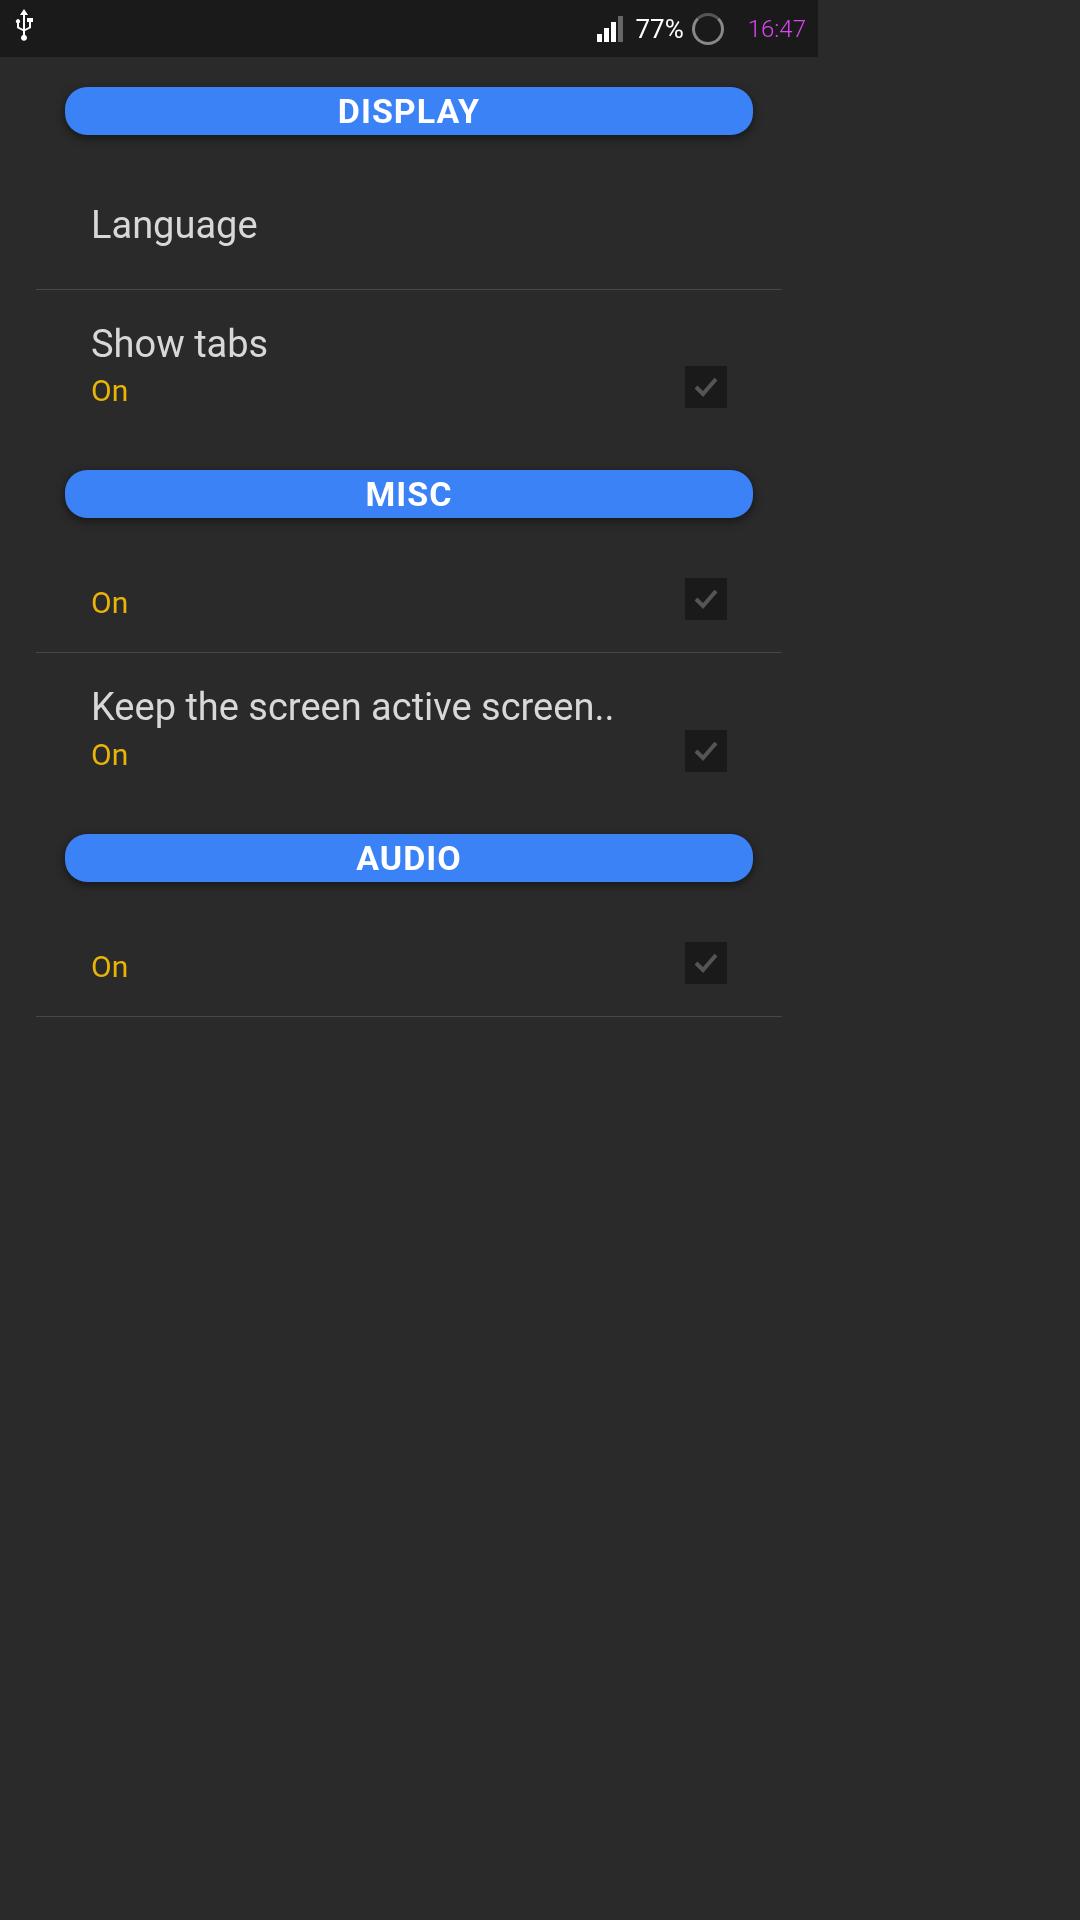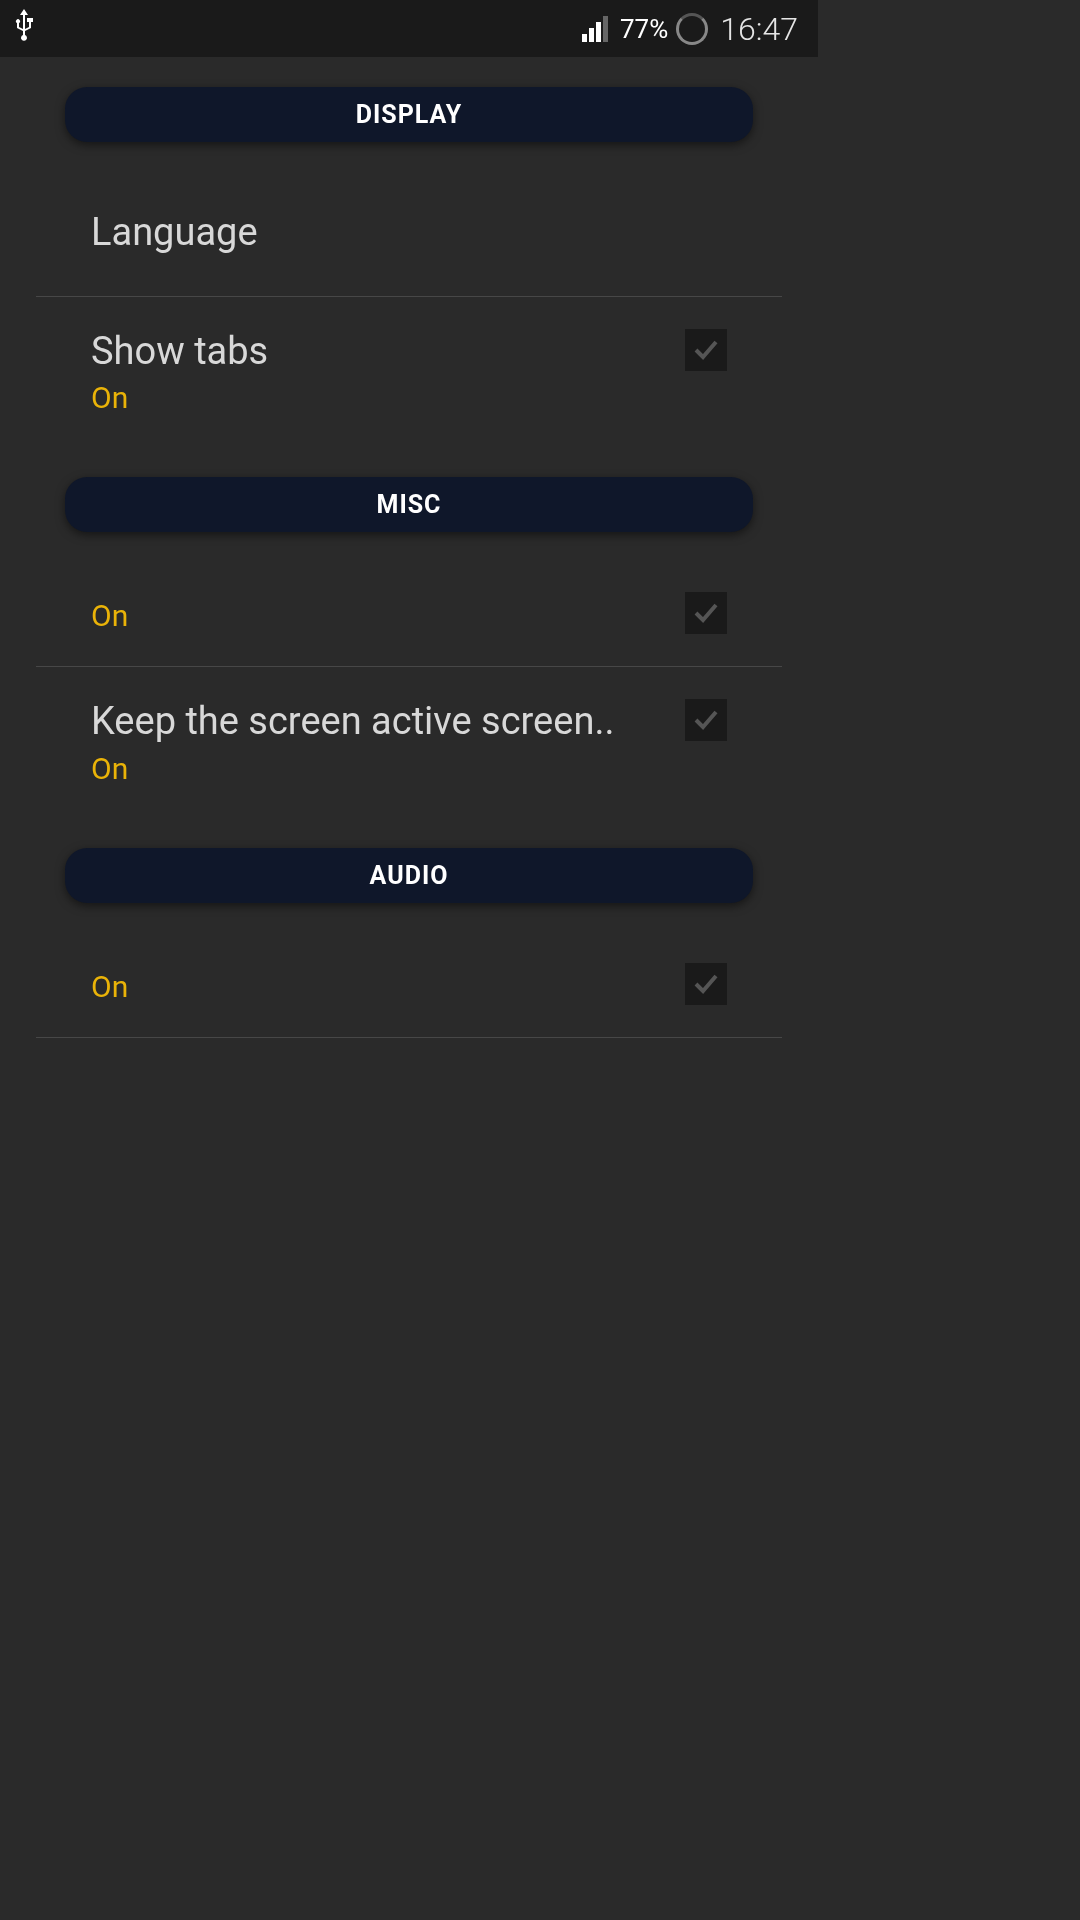--- a/index.html
+++ b/index.html
@@ -18,67 +18,67 @@
       align-items: center;
       padding: 0 12px;
       position: relative;
     }
     .usb-icon {
       color: #ffffff;
       font-size: 28px;
     }
     .status-right {
       position: absolute;
-      right: 20px;
+      right: 12px;
       display: flex;
       align-items: center;
       gap: 8px;
     }
     .signal-icon svg { display: block; }
     .battery-text {
       color: #ffffff;
       font-size: 26px;
       font-weight: 400;
     }
     .spinner-icon {
       width: 32px;
       height: 32px;
       border: 3px solid #888;
       border-top-color: #555;
       border-radius: 50%;
     }
     .clock {
-      color: #e5e5e5;
-      font-size: 32px;
+      color: #d946ef;
+      font-size: 24px;
       font-weight: 300;
-      margin-left: 4px;
+      margin-left: 16px;
     }
     .content {
       padding: 0;
     }
     .section-header {
       margin: 30px 65px 28px 65px;
-      background: #0f172a;
+      background: #3b82f6;
       border-radius: 22px;
-      height: 55px;
+      height: 48px;
       display: flex;
       align-items: center;
       justify-content: center;
       color: #ffffff;
-      font-size: 25px;
+      font-size: 34px;
       font-weight: 700;
       letter-spacing: 1px;
       box-shadow: 0 3px 10px rgba(0,0,0,0.5);
     }
     .setting-item {
       padding: 32px 55px 32px 55px;
       border-bottom: 1px solid #474747;
       margin: 0 36px;
       display: flex;
-      align-items: flex-start;
+      align-items: flex-end;
       justify-content: space-between;
     }
     .setting-item:last-of-type-section { border-bottom: none; }
     .setting-text { flex: 1; }
     .setting-title {
       font-size: 38px;
       color: #d8d8d8;
       font-weight: 400;
       line-height: 1.2;
     }

